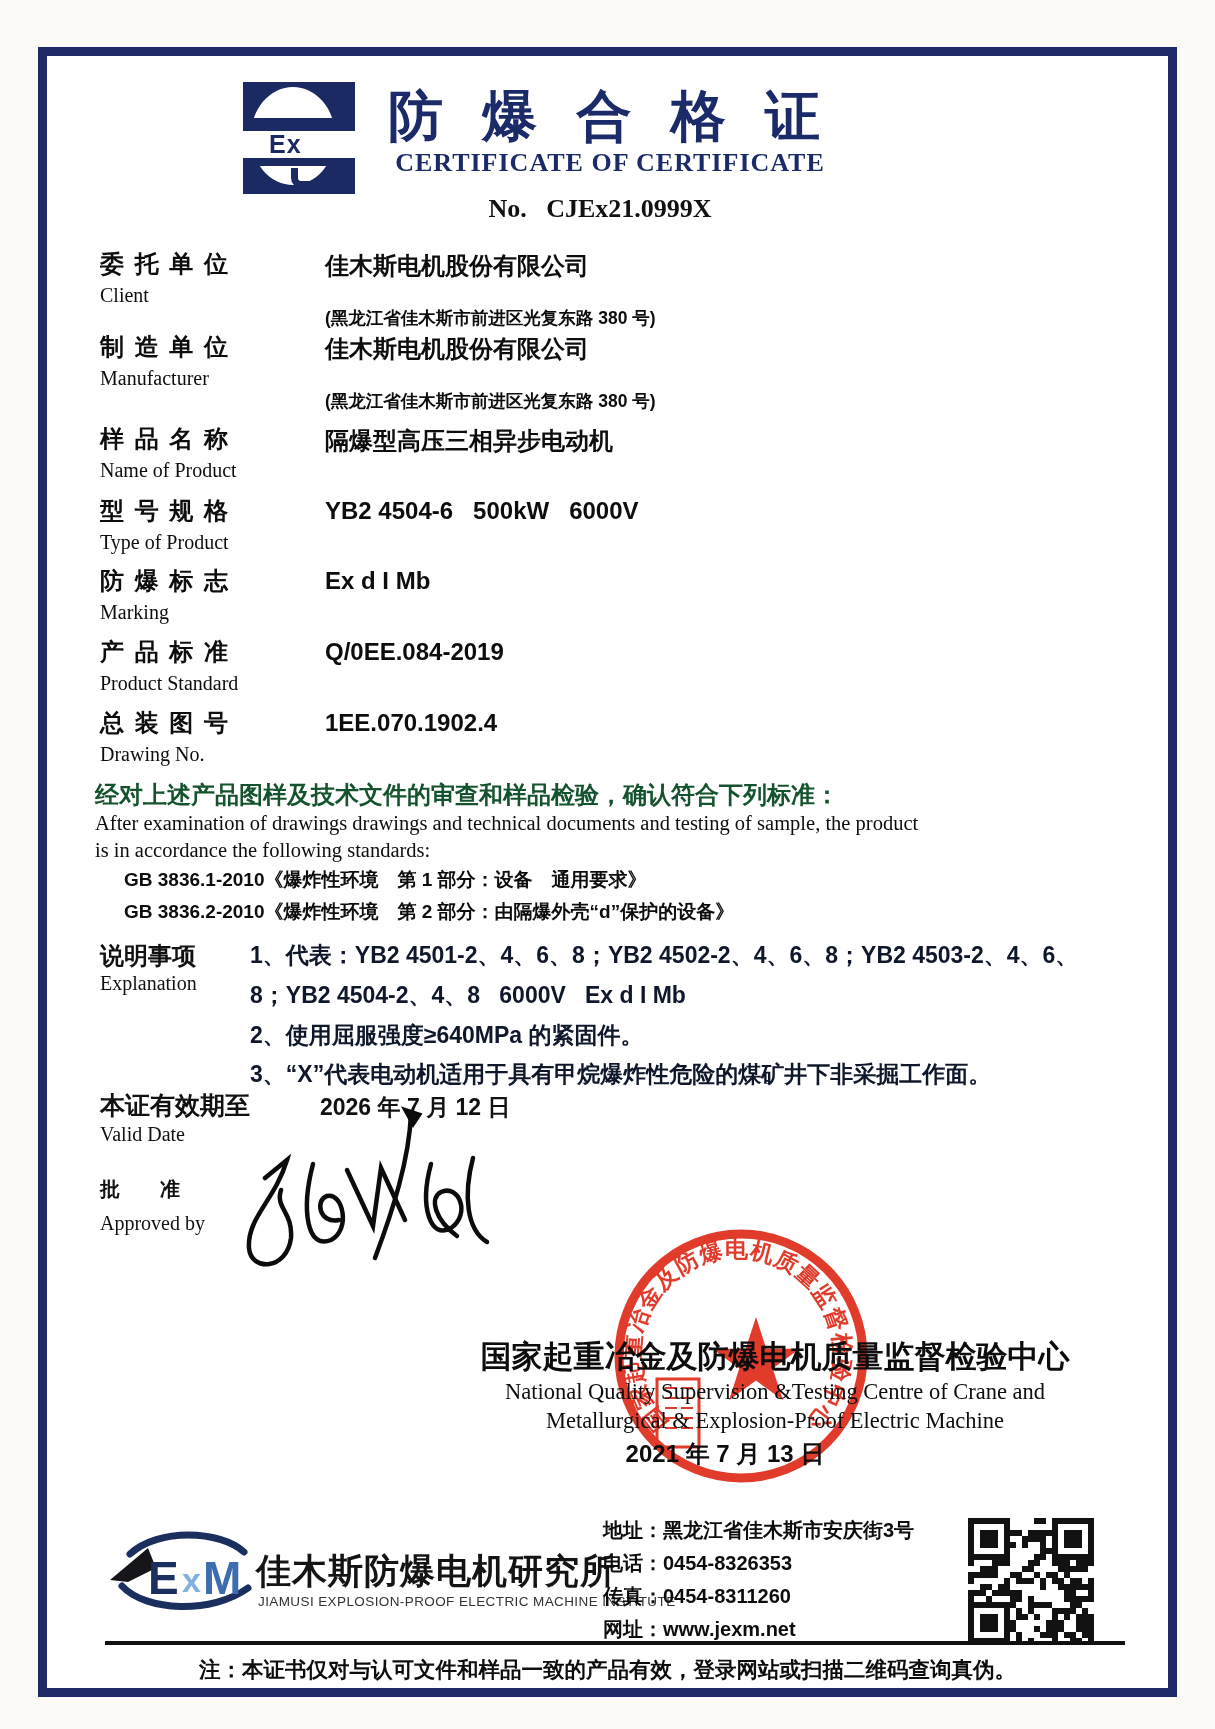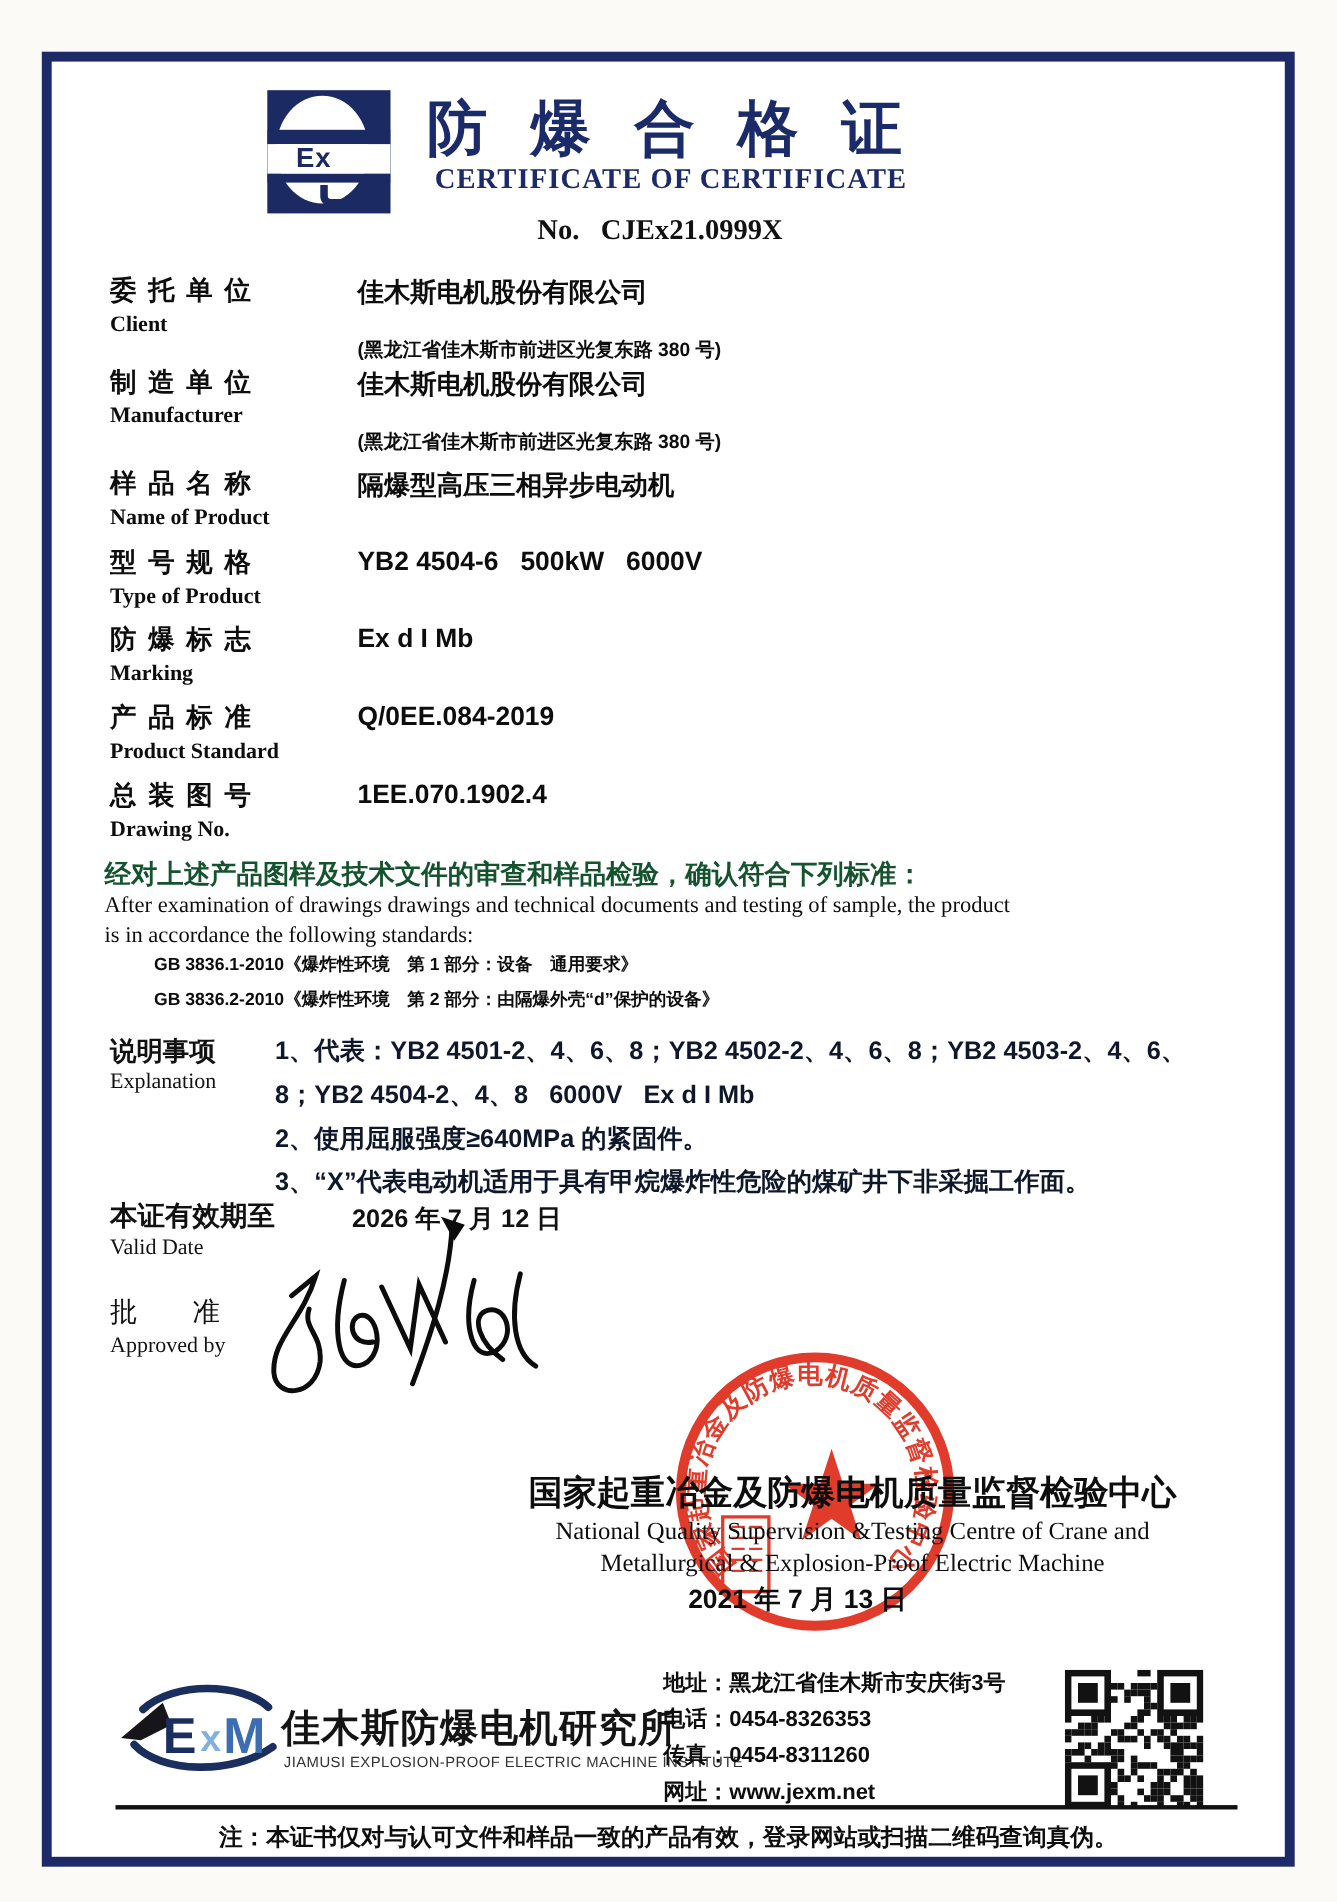--- a/index.html
+++ b/index.html
@@ -13,27 +13,27 @@
   .logo .stripe-navy1{position:absolute;left:0;top:36px;width:112px;height:13px;background:#1c2a63;}
   .logo .band{position:absolute;left:0;top:49px;width:112px;height:27px;background:#fff;}
   .logo .stripe-navy2{position:absolute;left:0;top:76px;width:112px;height:8px;background:#1c2a63;}
   .logo .ex{position:absolute;left:26px;top:48px;font-size:25px;font-weight:bold;color:#1c2a63;letter-spacing:1px;}
   .logo .jhook{position:absolute;left:48px;top:86px;width:24px;height:13px;border-left:7px solid #1c2a63;border-bottom:7px solid #1c2a63;border-bottom-left-radius:10px;}
   .title-cn{left:310px;top:80px;width:600px;text-align:center;font-size:55px;font-weight:bold;color:#1b2a68;letter-spacing:12px;}
   .title-en{left:310px;top:148px;width:600px;text-align:center;font-family:"Liberation Serif","DejaVu Serif",serif;font-size:26px;font-weight:bold;color:#1b2a68;letter-spacing:1px;}
   .cert-no{left:0px;top:194px;width:1200px;text-align:center;font-family:"Liberation Serif","DejaVu Serif",serif;font-size:26px;font-weight:bold;color:#111;white-space:pre;}
   
   .flabel{left:100px;width:230px;font-size:24px;font-weight:bold;letter-spacing:2px;color:#0d0d0d;}
-  .flabel .en{display:block;font-family:"Liberation Serif","DejaVu Serif",serif;font-weight:bold;font-size:20px;letter-spacing:0;margin-top:4px;}
+  .flabel .en{display:block;font-family:"Liberation Serif","DejaVu Serif",serif;font-weight:normal;font-size:20px;letter-spacing:0;margin-top:4px;}
   .fvalue{left:325px;width:740px;font-size:24px;font-weight:600;color:#0d0d0d;}
   .fnote{display:block;font-size:17.5px;font-weight:600;margin-top:24px;}
   
   .st-cn{left:95px;top:779px;width:1040px;font-size:24px;font-weight:bold;color:#14532d;}
   .st-en{left:95px;width:1040px;font-family:"Liberation Serif","DejaVu Serif",serif;font-size:20.5px;color:#0d0d0d;}
-  .gb{left:140px;width:1000px;font-size:16px;font-weight:600;color:#0d0d0d;}
+  .gb{left:124px;width:1000px;font-size:19px;font-weight:600;color:#0d0d0d;}
   .ex-item{left:250px;width:895px;font-size:23px;font-weight:600;color:#0f172a;}
   
   .sig{left:235px;top:1100px;}
   .stamp{left:607px;top:1222px;opacity:.92;}
   .auth-cn{left:330px;top:1336px;width:890px;text-align:center;font-size:31px;font-weight:bold;color:#0d0d0d;}
   .auth-en{left:330px;width:890px;text-align:center;font-family:"Liberation Serif","DejaVu Serif",serif;font-size:22.5px;color:#0d0d0d;}
   .auth-date{left:330px;top:1438px;width:790px;text-align:center;font-size:24px;font-weight:600;color:#0d0d0d;}
   
   .inst-cn{left:256px;top:1548px;font-size:35px;font-weight:bold;color:#141414;letter-spacing:1px;}
   .inst-en{left:258px;top:1594px;font-size:13.5px;color:#333;letter-spacing:0.4px;}
@@ -90,21 +90,21 @@
   <div class="abs" style="left:100px;top:972px;font-family:'Liberation Serif','DejaVu Serif',serif;font-size:20px">Explanation</div>
   <div class="abs ex-item" style="top:940px">1、代表：YB2 4501-2、4、6、8；YB2 4502-2、4、6、8；YB2 4503-2、4、6、</div>
   <div class="abs ex-item" style="top:980px;white-space:pre">8；YB2 4504-2、4、8   6000V   Ex d I Mb</div>
   <div class="abs ex-item" style="top:1020px">2、使用屈服强度≥640MPa 的紧固件。</div>
   <div class="abs ex-item" style="top:1059px">3、“X”代表电动机适用于具有甲烷爆炸性危险的煤矿井下非采掘工作面。</div>
 
   <div class="abs" style="left:100px;top:1089px;font-size:25px;font-weight:bold">本证有效期至</div>
   <div class="abs" style="left:100px;top:1123px;font-family:'Liberation Serif','DejaVu Serif',serif;font-size:20px">Valid Date</div>
   <div class="abs" style="left:320px;top:1092px;font-size:23px;font-weight:600">2026 年 7 月 12 日</div>
 
-  <div class="abs" style="left:100px;top:1176px;font-size:25px;font-weight:normal">批　　准</div>
+  <div class="abs" style="left:100px;top:1176px;font-size:20px;font-weight:bold">批　　准</div>
   <div class="abs" style="left:100px;top:1212px;font-family:'Liberation Serif','DejaVu Serif',serif;font-size:20px">Approved by</div>
 
   <svg class="abs sig" width="280" height="180" viewBox="0 0 280 180">
     <g fill="none" stroke="#0c0c0c" stroke-width="4.5" stroke-linecap="round">
       <path d="M178 26 L168 8 L186 14 Z" fill="#0c0c0c" stroke-width="2"></path>
       <path d="M176 14 C 174 60, 158 110, 140 158"></path>
       <path d="M30 78 L52 60 C 40 100, 12 118, 14 148 C 16 172, 52 170, 56 138 C 58 112, 40 108, 46 90"></path>
       <path d="M78 64 C 66 110, 72 150, 96 140 C 116 130, 108 92, 92 96 C 80 100, 84 124, 104 120"></path>
       <path d="M112 70 L138 126 L146 68 L170 120"></path>
       <path d="M196 64 C 184 108, 196 140, 216 128 C 236 114, 224 84, 206 92 C 194 98, 200 120, 222 136"></path>

